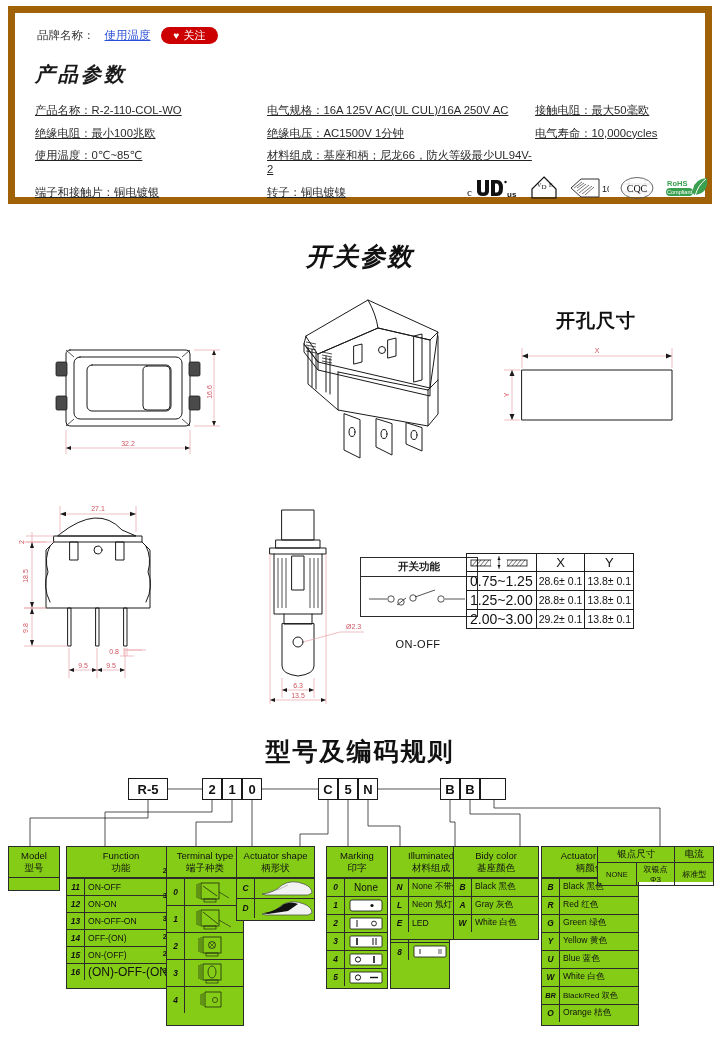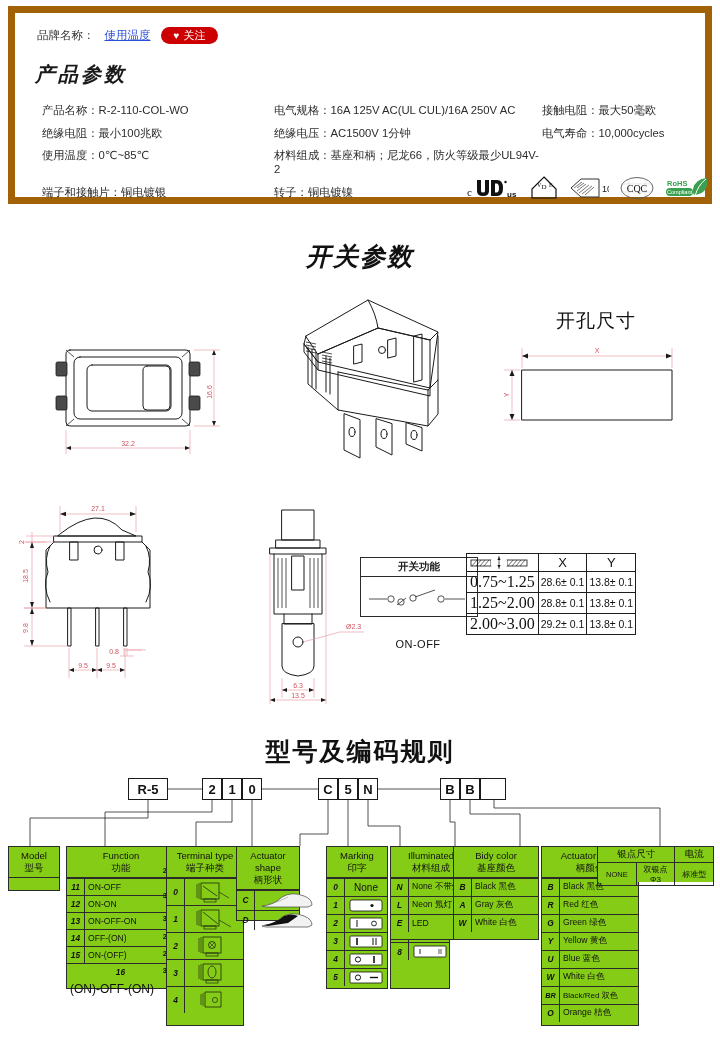--- a/index.html
+++ b/index.html
@@ -26,60 +26,60 @@
     border:none;
   }
   .heart{font-size:10px;line-height:1;}
 
   .section-title-cn{
     position:absolute;left:20px;top:48px;
     font-family:"DejaVu Serif","Liberation Serif",serif;
     font-size:20px;font-weight:700;font-style:italic;letter-spacing:3px;color:#1a1a1a;
   }
 
-  .spec-grid{position:absolute;left:27px;top:90px;width:668px;}
+  .spec-grid{position:absolute;left:20px;top:90px;width:668px;text-decoration:underline;}
   .spec-row{display:flex;margin-bottom:8.5px;font-size:11.3px;color:#2c2c2c;line-height:1.25;}
   .c1{width:232px;flex:0 0 232px;}
   .c2{width:268px;flex:0 0 268px;}
   .c3{flex:1;}
 
   
   .certs{position:absolute;left:452px;top:162px;display:flex;align-items:center;gap:10px;}
   .cert{display:block;}
 
   
   .big-heading{
     position:absolute;width:100%;text-align:center;
     font-size:25px;font-weight:700;letter-spacing:2px;color:#111;
   }
   #h-switch-param{top:240px;font-style:italic;}
   #h-coding{top:735px;}
   .sub-heading{
-    position:absolute;font-size:19px;font-weight:400;color:#111;letter-spacing:1px;
+    position:absolute;font-size:19px;font-weight:700;color:#111;letter-spacing:1px;
   }
 
   
   svg{display:block;}
   .ln{fill:none;stroke:#1a1a1a;stroke-width:1;stroke-linejoin:round;stroke-linecap:round;}
   .ln-thin{fill:none;stroke:#1a1a1a;stroke-width:.75;}
   .fillgray{fill:#4a4a4a;stroke:#1a1a1a;stroke-width:.8;}
   .dim{fill:none;stroke:#e8a0a8;stroke-width:.7;}
   .dimtxt{fill:#d0535f;font-size:7px;font-family:"Liberation Sans",sans-serif;}
   .dimtxt-v{fill:#d0535f;font-size:7px;font-family:"Liberation Sans",sans-serif;}
   .blk{fill:#1a1a1a;}
 
   
   .tbl{border-collapse:collapse;font-size:9px;}
   .tbl td,.tbl th{border:1px solid #2b2b2b;padding:1px 3px;text-align:center;font-weight:400;color:#111;}
 
   .dimtable{position:absolute;left:466px;top:553px;}
   .dimtable table{border-collapse:collapse;font-size:10.5px;}
   .dimtable td{border:1px solid #1d1d1d;padding:1px 2px;text-align:center;white-space:nowrap;color:#111;}
   .dimtable .hdr{font-size:13px;font-weight:400;}
-  .dimtable .rng{font-size:16px;padding:1px 3px;font-family:Liberation Serif, serif;}
+  .dimtable .rng{font-size:14px;padding:1px 3px;}
 
   .func-box{position:absolute;left:360px;top:557px;width:116px;height:58px;border:1px solid #2b2b2b;background:#fff;font-weight:bold;}
   .func-box .fb-title{font-size:10.5px;text-align:center;border-bottom:1px solid #2b2b2b;padding:2px 0;}
   .onoff-label{position:absolute;left:360px;top:638px;width:116px;text-align:center;font-size:11px;color:#111;letter-spacing:.5px;}
 
   
   .code-area{position:absolute;left:0;top:770px;width:720px;height:291px;}
   .code-boxes{position:absolute;left:0;top:8px;width:720px;height:30px;}
   .cbox{
     position:absolute;border:1.6px solid #1a1a1a;background:#fff;
@@ -444,21 +444,21 @@
         <div class="crow" style="position:relative;">
           <span class="ckey">14</span>
           <span class="cval">OFF-(ON)</span>
           <span class="pbadge" style="top:2px;">2P</span>
         </div>
         <div class="crow" style="position:relative;">
           <span class="ckey">15</span>
           <span class="cval">ON-(OFF)</span>
           <span class="pbadge" style="top:2px;">2P</span>
         </div>
-        <div class="crow" style="position:relative;flex-direction:column;">
+        <div class="crow" style="position:relative;">
           <span class="ckey">16</span>
           <span class="cval" style="font-size:12px;text-align:center;">(ON)-OFF-(ON)</span>
           <span class="pbadge" style="top:2px;">3P</span>
         </div>
       </div>
 
       <div class="col" style="left:158px;top:0;width:78px;height:180px;">
         <div class="col-head">
           <span>Terminal type</span>
           <span class="cn">端子种类</span>
@@ -515,21 +515,21 @@
           <span class="cval ctr">
             <svg width="46" height="24" viewBox="0 0 46 24">
                 <path d="M14,4 L30,4 L30,19 L14,19 Z" fill="none" stroke="#111" stroke-width=".7"></path>
                 <circle cx="24" cy="12" r="2.6" fill="none" stroke="#111" stroke-width=".6"></circle>
                 <path d="M10,6 L10,17 M12,5 L12,18" stroke="#111" stroke-width=".6"></path>
               </svg>
           </span>
         </div>
       </div>
 
-      <div class="col" style="left:228px;top:0;width:64px;height:75px;">
+      <div class="col" style="left:228px;top:0;width:79px;height:75px;">
         <div class="col-head">
           <span>Actuator shape</span>
           <span class="cn">柄形状</span>
         </div>
         <div class="crow" style="height:19px;">
           <span class="ckey">C</span>
           <span class="cval ctr">
             <svg width="58" height="17" viewBox="0 0 58 17">
                 <path d="M4,14 Q16,13 24,5 Q34,-1 46,4 Q54,7 54,13 L50,15 L8,15 Z" fill="#f2f2f2" stroke="#444" stroke-width=".7"></path>
                 <path d="M10,12 Q22,10 30,5" fill="none" stroke="#888" stroke-width=".5"></path>

